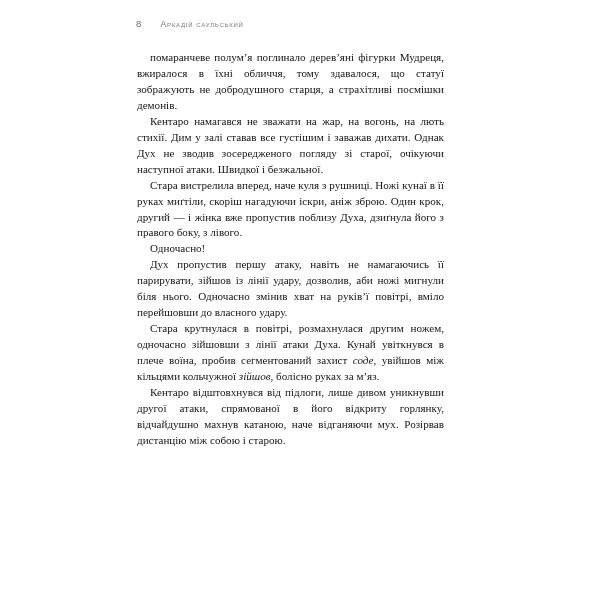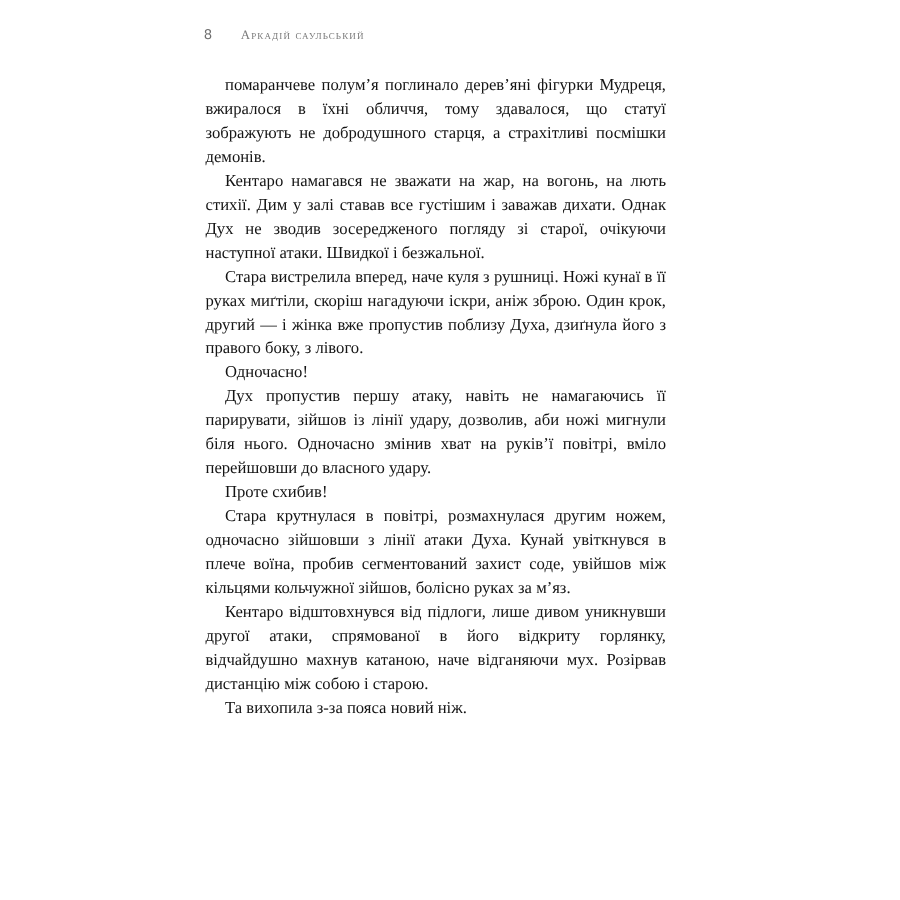--- a/index.html
+++ b/index.html
@@ -34,21 +34,21 @@
     gap: 19px;
   }
   .folio {
     font-family: "Liberation Sans", sans-serif;
     font-size: 9.5px;
     color: #6e6e6e;
     letter-spacing: 0.2px;
     line-height: 1;
   }
   .head-author {
-    font-family: Liberation Serif, serif;
+    font-family: Liberation Sans, sans-serif;
     font-size: 8.6px;
     color: #7a7a7a;
     font-variant: small-caps;
     text-transform: lowercase;
     letter-spacing: 0.75px;
     line-height: 1;
   }
   .head-author::first-letter {
     text-transform: uppercase;
   }
@@ -66,37 +66,36 @@
     text-align: justify;
     text-justify: inter-word;
     font-size: 11.1px;
     line-height: 15.95px;
     text-indent: 13px;
     hyphens: manual;
     color: #141414;
   }
   .para em,
   .para .it {
+    font-style: italic;
   }
 </style>
 </head>
 <body>
 
 <div class="page">
 
   <div class="running-head">
     <span class="folio">8</span>
     <span class="head-author">Аркадій Саульський</span>
   </div>
 
   <div class="text-block">
       <p class="para">помаранчеве полум’я поглинало дерев’яні фігурки Мудреця, вжиралося в їхні обличчя, тому здавалося, що статуї зображують не добродушного старця, а страхітливі посмішки демонів.</p>
       <p class="para">Кентаро намагався не зважати на жар, на вогонь, на лють стихії. Дим у залі ставав все густішим і заважав дихати. Однак Дух не зводив зосередженого погляду зі старої, очікуючи наступної атаки. Швидкої і безжальної.</p>
       <p class="para">Стара вистрелила вперед, наче куля з рушниці. Ножі кунаї в її руках миґтіли, скоріш нагадуючи іскри, аніж зброю. Один крок, другий — і жінка вже пропустив поблизу Духа, дзиґнула його з правого боку, з лівого.</p>
       <p class="para">Одночасно!</p>
       <p class="para">Дух пропустив першу атаку, навіть не намагаючись її парирувати, зійшов із лінії удару, дозволив, аби ножі мигнули біля нього. Одночасно змінив хват на руків’ї повітрі, вміло перейшовши до власного удару.</p>
-      <p class="para">Проте схибив!</p>
       <p class="para"><span>Стара крутнулася в повітрі, розмахнулася другим ножем, одночасно зійшовши з лінії атаки Духа. Кунай увіткнувся в плече воїна, пробив сегментований захист </span><span class="it">соде</span><span>, увійшов між кільцями кольчужної </span><span class="it">зійшов</span><span>, болісно руках за м’яз.</span></p>
       <p class="para">Кентаро відштовхнувся від підлоги, лише дивом уникнувши другої атаки, спрямованої в його відкриту горлянку, відчайдушно махнув катаною, наче відганяючи мух. Розірвав дистанцію між собою і старою.</p>
-      <p class="para">Та вихопила з-за пояса новий ніж.</p>
     </div>
 
 </div>
 
 </body></html>

